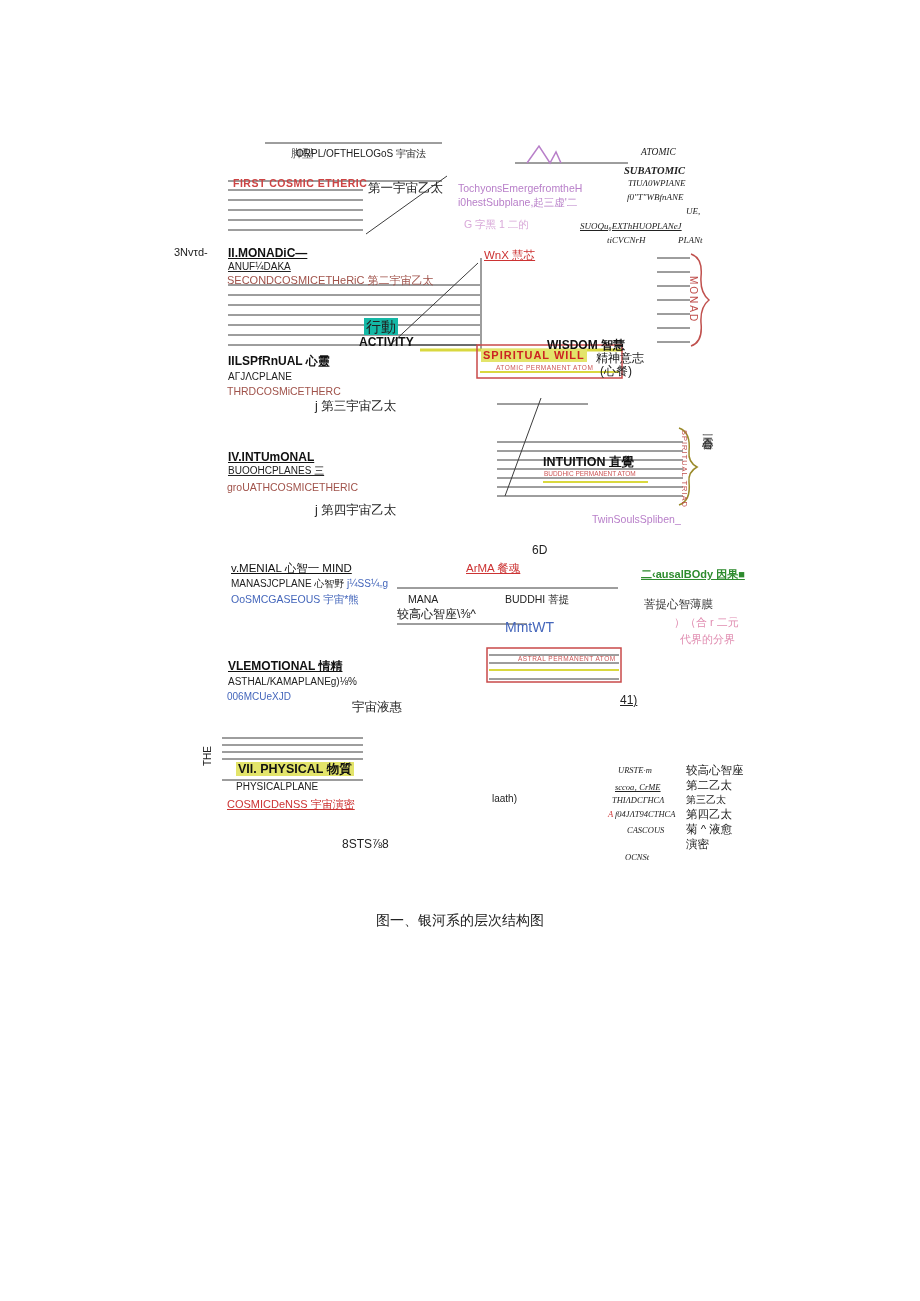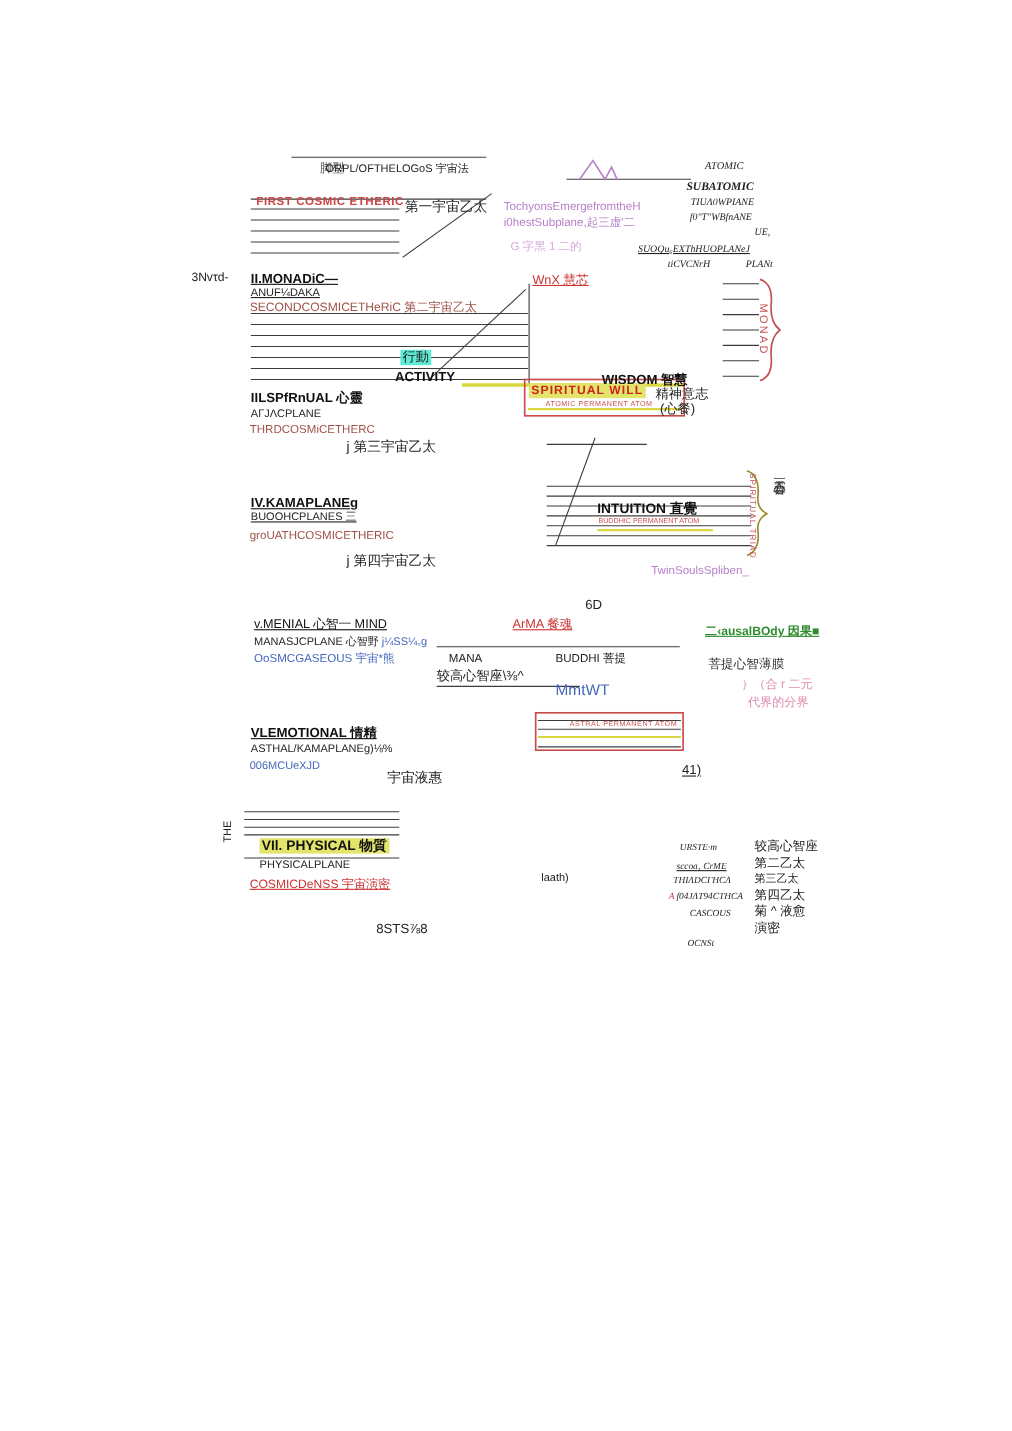--- a/index.html
+++ b/index.html
@@ -122,33 +122,33 @@
         <span class="lbl" style="left: 627px; top: 192px; font-size: 9px; color: rgb(34, 34, 34); font-style: italic; font-family: &quot;Liberation Serif&quot;, serif;">f0"T"WBfnANE</span>
         <span class="lbl" style="left: 686px; top: 206px; font-size: 9px; color: rgb(34, 34, 34); font-style: italic; font-family: &quot;Liberation Serif&quot;, serif;">UE,</span>
         <span class="lbl" style="left: 580px; top: 221px; font-size: 9px; color: rgb(34, 34, 34); font-style: italic; text-decoration: underline; font-family: &quot;Liberation Serif&quot;, serif;">SUOQu₆EXThHUOPLANeJ</span>
         <span class="lbl" style="left: 607px; top: 235px; font-size: 9px; color: rgb(34, 34, 34); font-style: italic; font-family: &quot;Liberation Serif&quot;, serif;">tiCVCNrH</span>
         <span class="lbl" style="left: 678px; top: 235px; font-size: 9px; color: rgb(34, 34, 34); font-style: italic; font-family: &quot;Liberation Serif&quot;, serif;">PLANt</span>
         <span class="lbl" style="left: 174px; top: 246px; font-size: 11px; color: rgb(34, 34, 34);">3Nvτd-</span>
         <span class="lbl" style="left: 228px; top: 247px; font-size: 12px; color: rgb(17, 17, 17); font-weight: bold; text-decoration: underline;">II.MONADiC—</span>
         <span class="lbl" style="left: 228px; top: 261px; font-size: 10px; color: rgb(34, 34, 34); text-decoration: underline;">ANUF¼DAKA</span>
         <span class="lbl" style="left: 484px; top: 249px; font-size: 11.5px; color: rgb(204, 51, 51); text-decoration: underline;">WnX 慧芯</span>
         <span class="lbl" style="left: 227px; top: 274px; font-size: 11px; color: rgb(160, 82, 74);">SECONDCOSMICETHeRiC 第二宇宙乙太</span>
-        <span class="lbl" style="left: 364px; top: 318px; font-size: 12px; color: rgb(34, 34, 34); background: #5eead4; padding: 0px 2px;">行動</span>
+        <span class="lbl" style="left: 364px; top: 318px; font-size: 15px; color: rgb(34, 34, 34); background: #14b8a6; padding: 0px 2px;">行動</span>
         <span class="lbl" style="left: 359px; top: 336px; font-size: 12px; color: rgb(17, 17, 17); font-weight: bold;">ACTIVITY</span>
         <span class="lbl" style="left: 547px; top: 339px; font-size: 12px; color: rgb(17, 17, 17); font-weight: bold;">WISDOM 智慧</span>
         <span class="lbl" style="left: 596px; top: 352px; font-size: 12px; color: rgb(34, 34, 34);">精神意志</span>
         <span class="lbl" style="left: 600px; top: 365px; font-size: 12px; color: rgb(34, 34, 34);">(心餐)</span>
         <span class="lbl" style="left: 481px; top: 349px; font-size: 11px; color: rgb(204, 34, 34); font-weight: bold; background: rgb(227, 228, 106); padding: 0px 2px; letter-spacing: 1px;">SPIRITUAL WILL</span>
         <span class="lbl" style="left: 496px; top: 364px; font-size: 6.5px; color: rgb(204, 85, 85); letter-spacing: 0.5px;">ATOMIC PERMANENT ATOM</span>
         <span class="lbl" style="left: 228px; top: 355px; font-size: 12px; color: rgb(17, 17, 17); font-weight: bold;">IILSPfRnUAL 心靈</span>
         <span class="lbl" style="left: 228px; top: 371px; font-size: 10px; color: rgb(34, 34, 34);">AΓJΛCPLANE</span>
         <span class="lbl" style="left: 227px; top: 385px; font-size: 10.5px; color: rgb(160, 82, 74);">THRDCOSMiCETHERC</span>
         <span class="lbl" style="left: 315px; top: 399px; font-size: 12.5px; color: rgb(34, 34, 34);">j 第三宇宙乙太</span>
         <span class="lbl" style="left: 699px; top: 276px; font-size: 10px; color: rgb(192, 80, 77); letter-spacing: 2px; transform-origin: left top; transform: rotate(90deg);">MONAD</span>
-        <span class="lbl" style="left: 228px; top: 451px; font-size: 12px; color: rgb(17, 17, 17); font-weight: bold; text-decoration: underline;">IV.KAMAPLANEg</span>
+        <span class="lbl" style="left: 228px; top: 451px; font-size: 12px; color: rgb(17, 17, 17); font-weight: bold; text-decoration: underline;">IV.INTUmONAL</span>
         <span class="lbl" style="left: 228px; top: 465px; font-size: 10px; color: rgb(34, 34, 34); text-decoration: underline;">BUOOHCPLANES 三</span>
         <span class="lbl" style="left: 227px; top: 481px; font-size: 10.5px; color: rgb(160, 82, 74);">groUATHCOSMICETHERIC</span>
         <span class="lbl" style="left: 543px; top: 455px; font-size: 12.5px; color: rgb(17, 17, 17); font-weight: bold;">INTUITION 直覺</span>
         <span class="lbl" style="left: 544px; top: 470px; font-size: 6.5px; color: rgb(204, 85, 85);">BUDDHIC PERMANENT ATOM</span>
         <span class="lbl" style="left: 315px; top: 503px; font-size: 12.5px; color: rgb(34, 34, 34);">j 第四宇宙乙太</span>
         <span class="lbl" style="left: 688px; top: 430px; font-size: 7.5px; color: rgb(192, 80, 77); letter-spacing: 1px; transform-origin: left top; transform: rotate(90deg);">SPIRITUAL TRIAD</span>
         <span class="lbl" style="left: 701px; top: 429px; font-size: 11px; color: rgb(51, 51, 51); writing-mode: vertical-rl;">心靈三合一</span>
         <span class="lbl" style="left: 592px; top: 513px; font-size: 10.5px; color: rgb(184, 127, 201);">TwinSoulsSpliben_</span>
         <span class="lbl" style="left: 532px; top: 544px; font-size: 12px; color: rgb(34, 34, 34);">6D</span>
         <span class="lbl" style="left: 231px; top: 562px; font-size: 11.5px; color: rgb(17, 17, 17); text-decoration: underline;">v.MENIAL 心智一 MIND</span>
@@ -185,13 +185,14 @@
         <span class="lbl" style="left: 615px; top: 810px; font-size: 8.5px; color: rgb(34, 34, 34); font-style: italic; font-family: &quot;Liberation Serif&quot;, serif;">f04JΛT94CTHCA</span>
         <span class="lbl" style="left: 686px; top: 808px; font-size: 11.5px; color: rgb(34, 34, 34);">第四乙太</span>
         <span class="lbl" style="left: 627px; top: 826px; font-size: 8.5px; color: rgb(34, 34, 34); font-style: italic; font-family: &quot;Liberation Serif&quot;, serif;">CASCOUS</span>
         <span class="lbl" style="left: 686px; top: 823px; font-size: 11.5px; color: rgb(34, 34, 34);">菊 ^ 液愈</span>
         <span class="lbl" style="left: 686px; top: 838px; font-size: 11.5px; color: rgb(34, 34, 34);">演密</span>
         <span class="lbl" style="left: 625px; top: 853px; font-size: 8.5px; color: rgb(34, 34, 34); font-style: italic; font-family: &quot;Liberation Serif&quot;, serif;">OCNSt</span>
         <span class="lbl" style="left: 342px; top: 838px; font-size: 12px; color: rgb(34, 34, 34);">8STS⅞8</span>
       </div>
   </div>
 
+  <div class="caption">图一、银河系的层次结构图</div>
 </div>
 
 </body></html>

